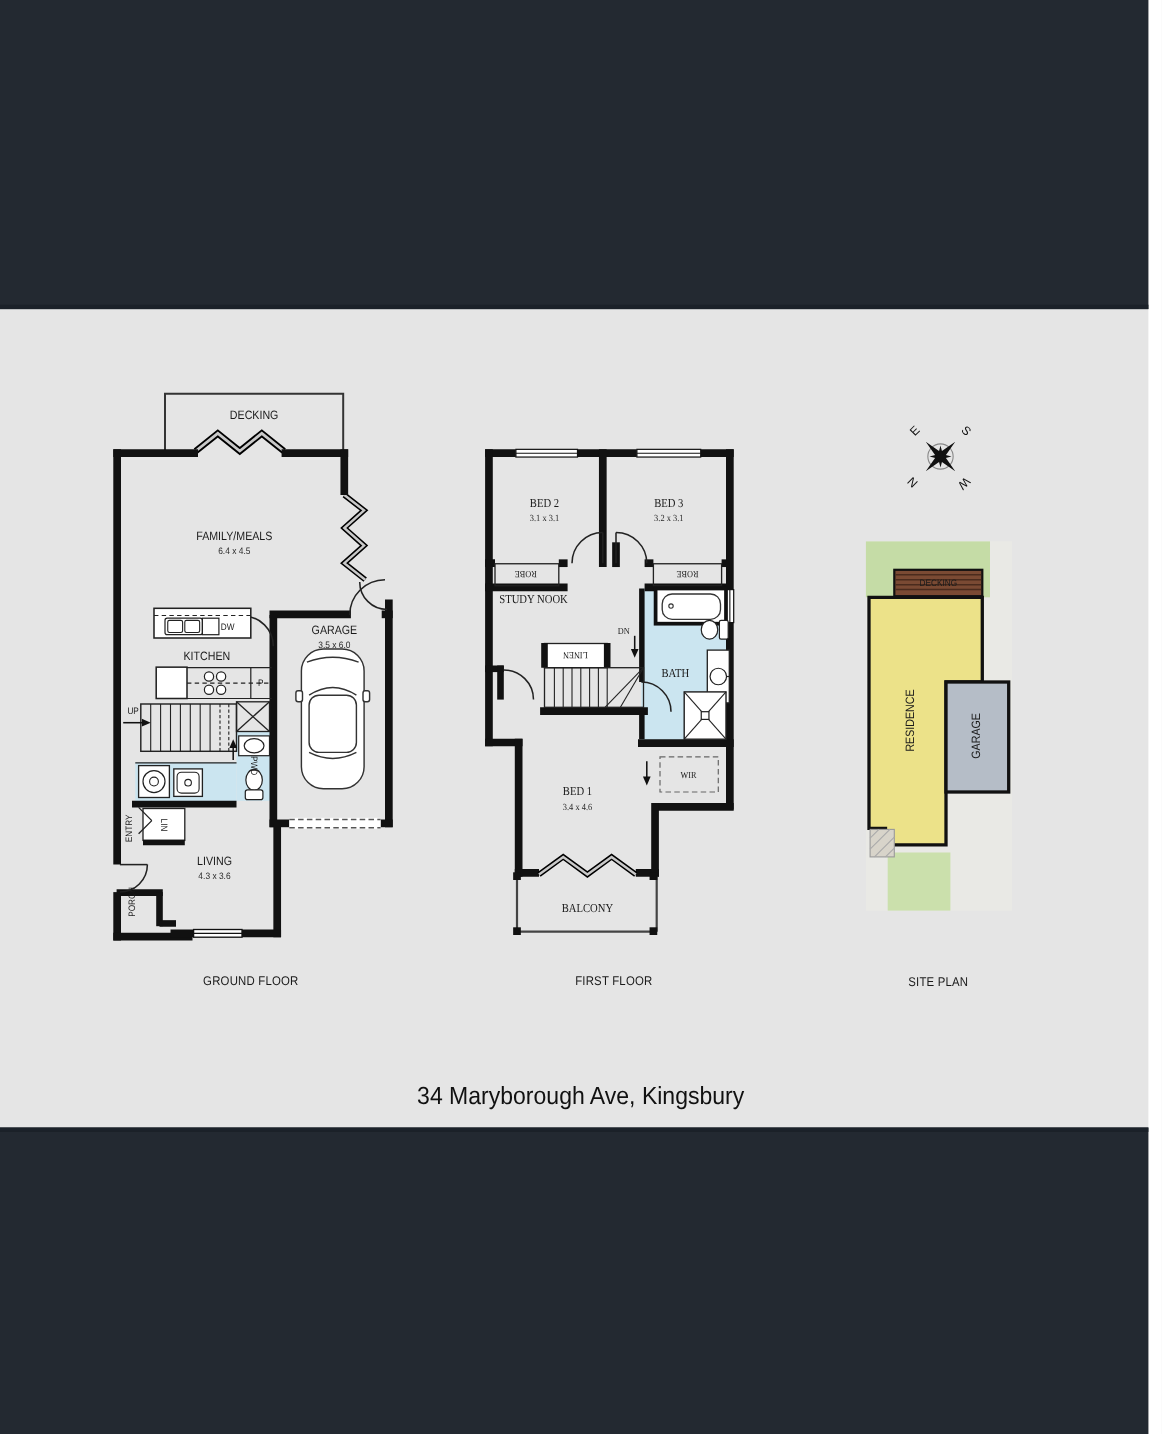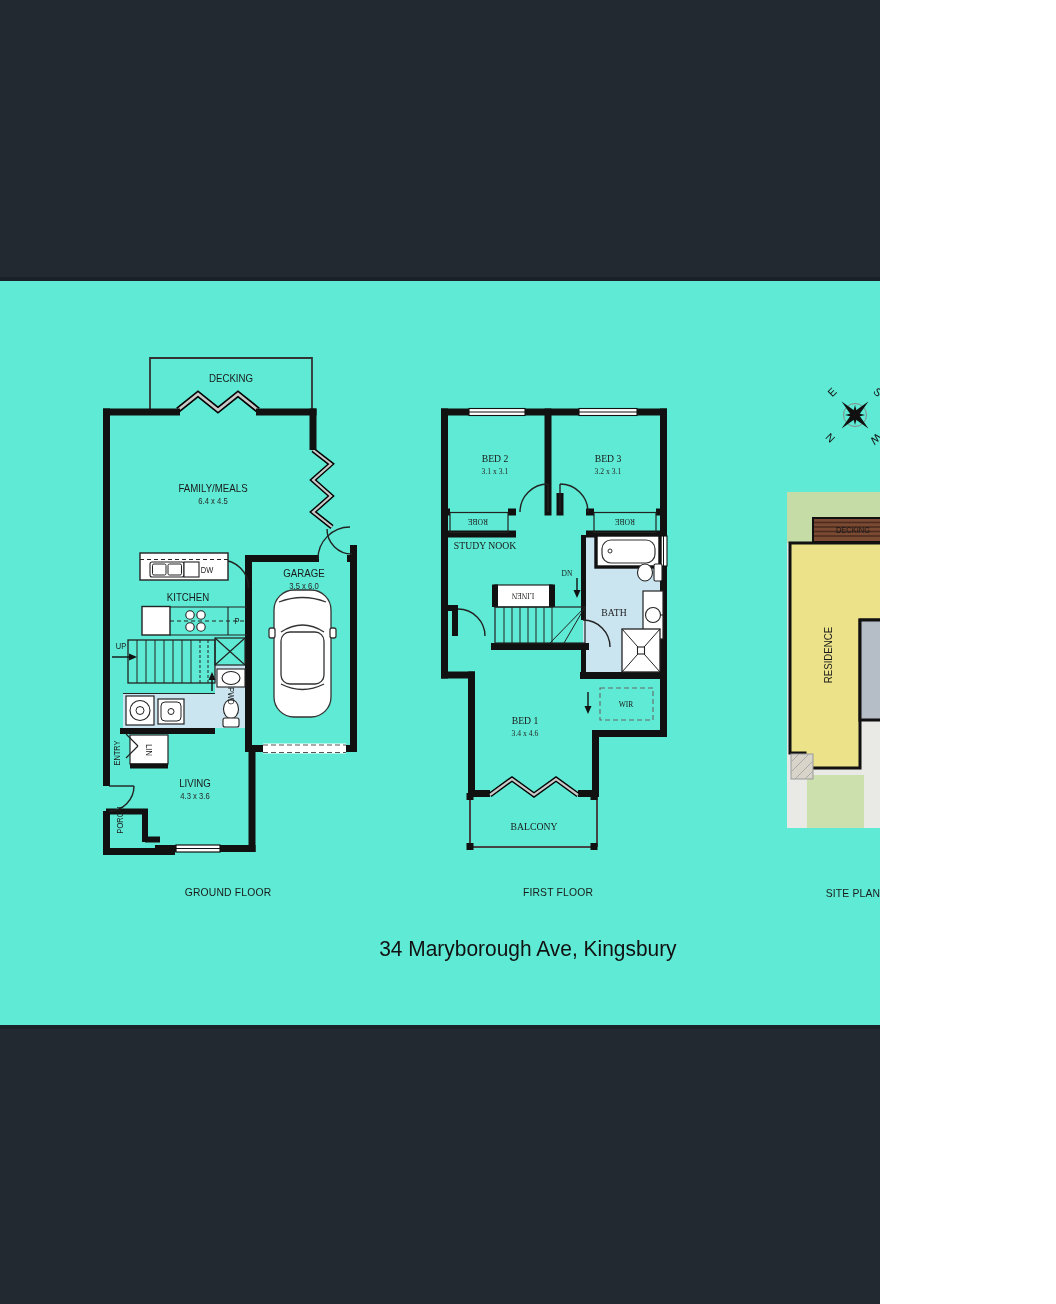--- a/index.html
+++ b/index.html
@@ -1,33 +1,33 @@
 <!DOCTYPE html>
 <html><head>
 <meta charset="utf-8">
 <style>
   html,body{margin:0;padding:0;background:#fff;}
-  .canvas{position:relative;width:880px;height:1304px;background:#5eead4;overflow:hidden;
+  .canvas{position:relative;width:1044px;height:1304px;background:#e5e5e5;overflow:hidden;
           font-family:"Liberation Sans",sans-serif;}
   .band{position:absolute;left:0;width:1056px;background:#232931;}
   .band-top{top:0;height:277px;border-bottom:4px solid #1b2129;}
   .band-bottom{top:1025px;height:279px;border-top:4px solid #1b2129;}
   .plan{position:absolute;}
   .plan svg{position:absolute;left:0;top:0;}
   .lbl{position:absolute;font-size:11px;color:#1a1a1a;white-space:nowrap;
        transform:translate(-50%,-50%) scaleX(.88);}
   .dims{position:absolute;font-size:8.5px;color:#2a2a2a;white-space:nowrap;
        transform:translate(-50%,-50%) scaleX(.9);}
   .sm{font-size:8.5px;}
   .rotccw{transform:translate(-50%,-50%) rotate(-90deg) scaleX(.88);}
   .rotcw{transform:translate(-50%,-50%) rotate(90deg) scaleX(.88);}
   .rot180{transform:translate(-50%,-50%) rotate(180deg) scaleX(.88);}
   .floor-title{position:absolute;font-size:11.5px;color:#1a1a1a;letter-spacing:.2px;
        white-space:nowrap;transform:translate(-50%,-50%) scaleX(.9);}
-  .address{position:absolute;left:0;top:936px;width:1056px;text-align:center;
+  .address{position:absolute;left:0;top:984px;width:1056px;text-align:center;
        font-size:22.5px;color:#111;}
   .address span{display:inline-block;transform:scaleX(.93);white-space:nowrap;}
   .compass-letter{position:absolute;font-size:11px;color:#111;}
 </style>
 </head>
 <body>
 <div class="canvas">
 
   <div class="band band-top"></div>
   <div class="band band-bottom"></div>

